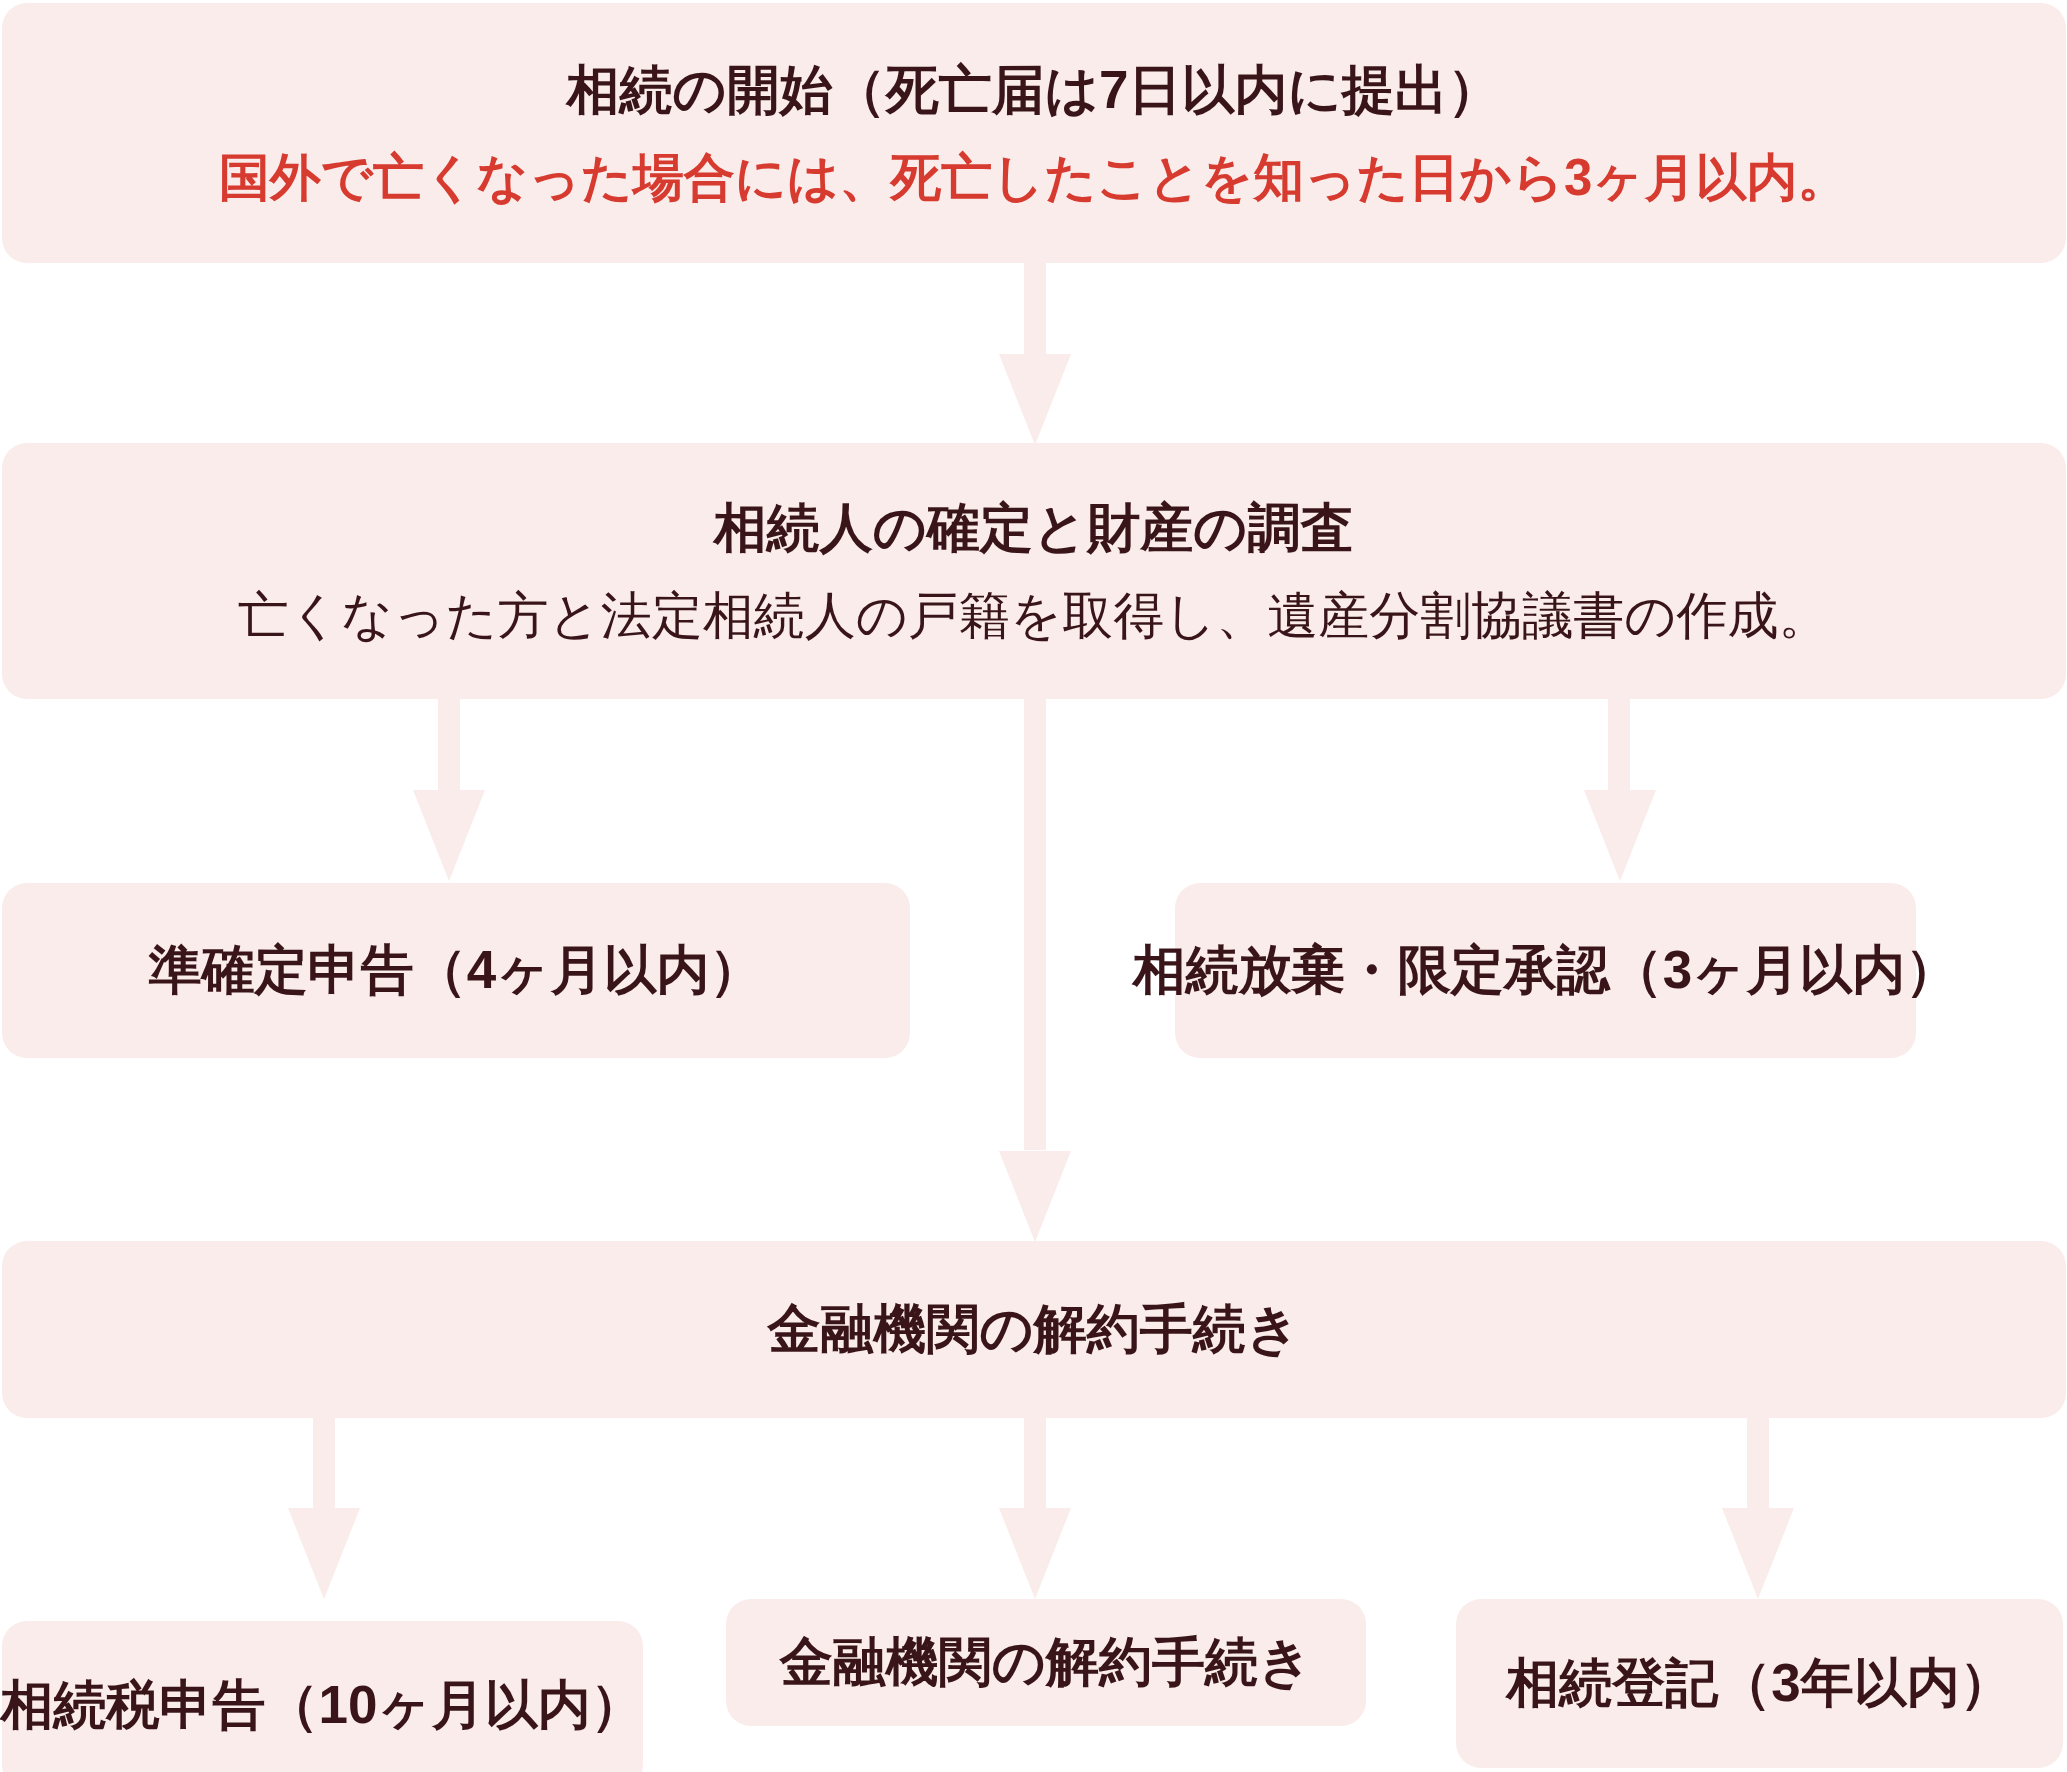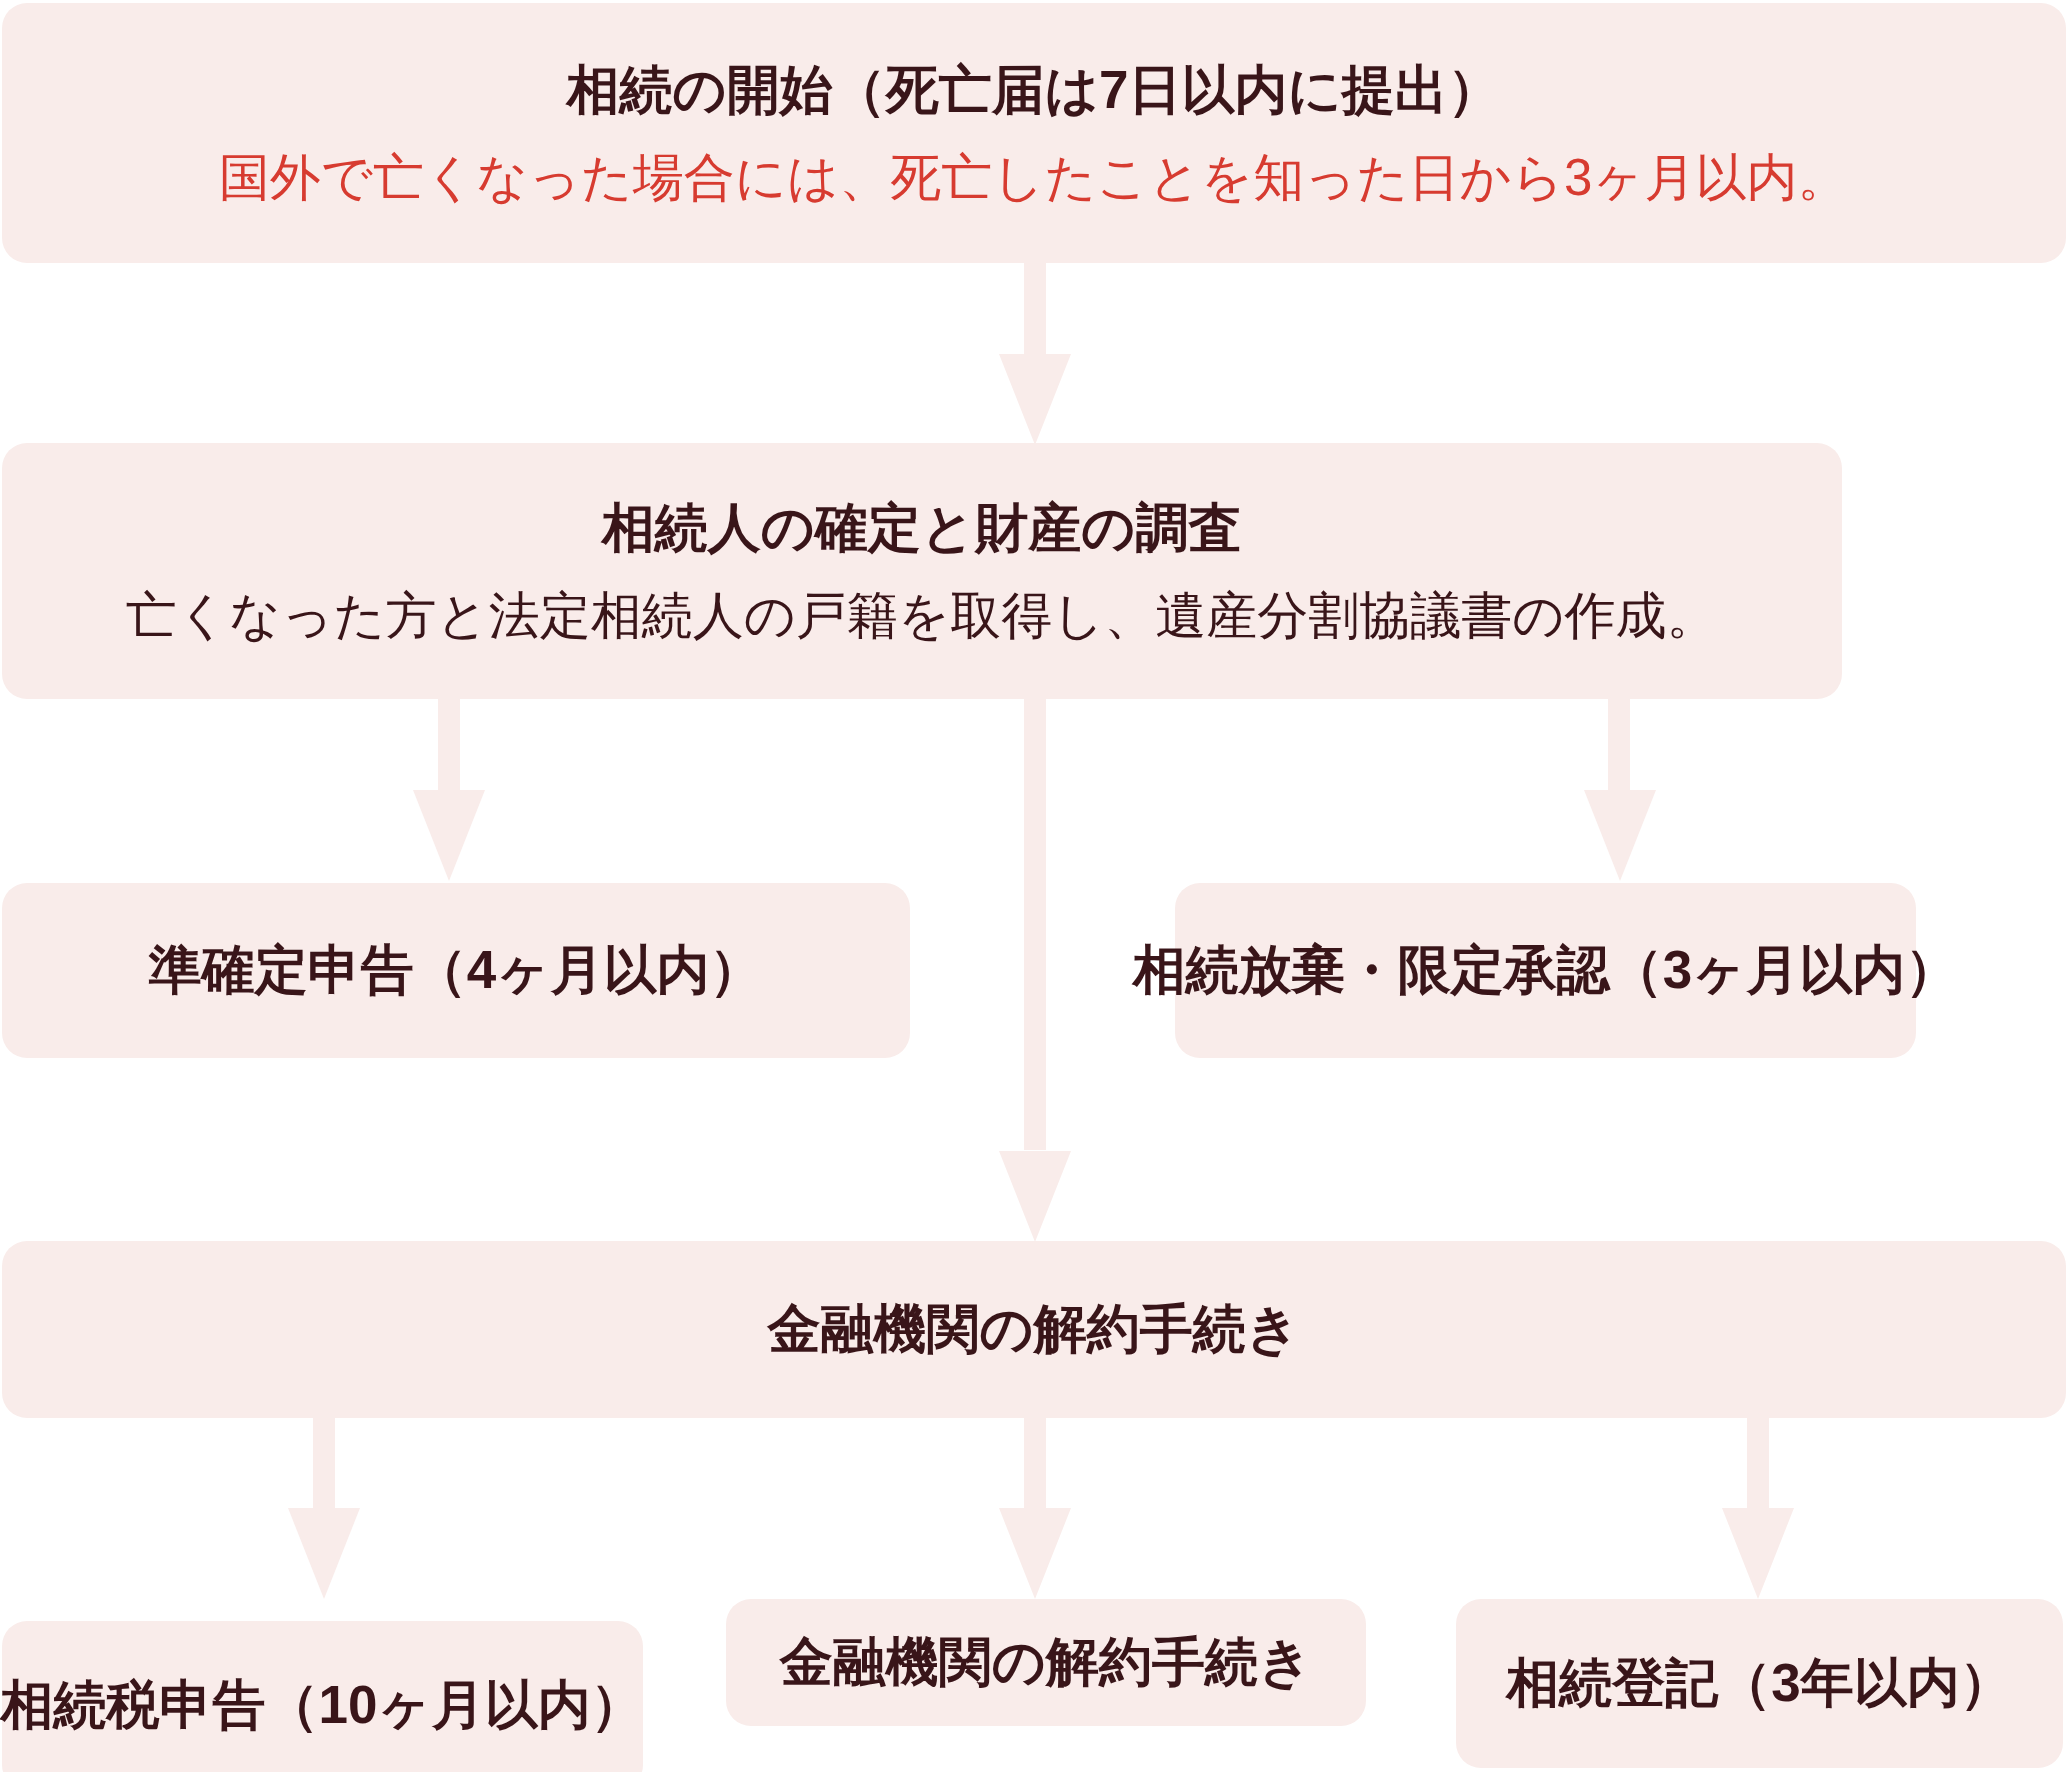--- a/index.html
+++ b/index.html
@@ -37,20 +37,21 @@
   }
   .box-note {
     font-weight: 500;
     font-size: 51px;
     line-height: 1.25;
     color: #391519;
     white-space: nowrap;
   }
   .note-red {
     color: #D73B30;
+    font-weight: bold;
   }
   .connector {
     position: absolute;
   }
   .arrow-shaft {
     position: absolute;
     width: 21.5px;
     background: #F9ECEA;
   }
   .arrow-head {
@@ -70,21 +71,21 @@
   <div class="box" style="left:1.7px; top:3.3px; width:2064px; height:260px;">
     <div class="box-title">相続の開始（死亡届は7日以内に提出）</div>
     <div class="box-note note-red">国外で亡くなった場合には、死亡したことを知った日から3ヶ月以内。</div>
   </div>
 
   <div class="connector">
     <div class="arrow-shaft" style="left:1024px; top:263px; height:91px;"></div>
     <div class="arrow-head" style="left:999px; top:354px;"></div>
   </div>
 
-  <div class="box" style="left:1.7px; top:443px; width:1840px; height:256px;">
+  <div class="box" style="left:1.7px; top:443px; width:2064px; height:256px;">
     <div class="box-title">相続人の確定と財産の調査</div>
     <div class="box-note">亡くなった方と法定相続人の戸籍を取得し、遺産分割協議書の作成。</div>
   </div>
 
   <div class="connector">
     <div class="arrow-shaft" style="left:438px; top:699px; height:91px;"></div>
     <div class="arrow-head" style="left:413px; top:790px;"></div>
   </div>
 
   <div class="connector">

